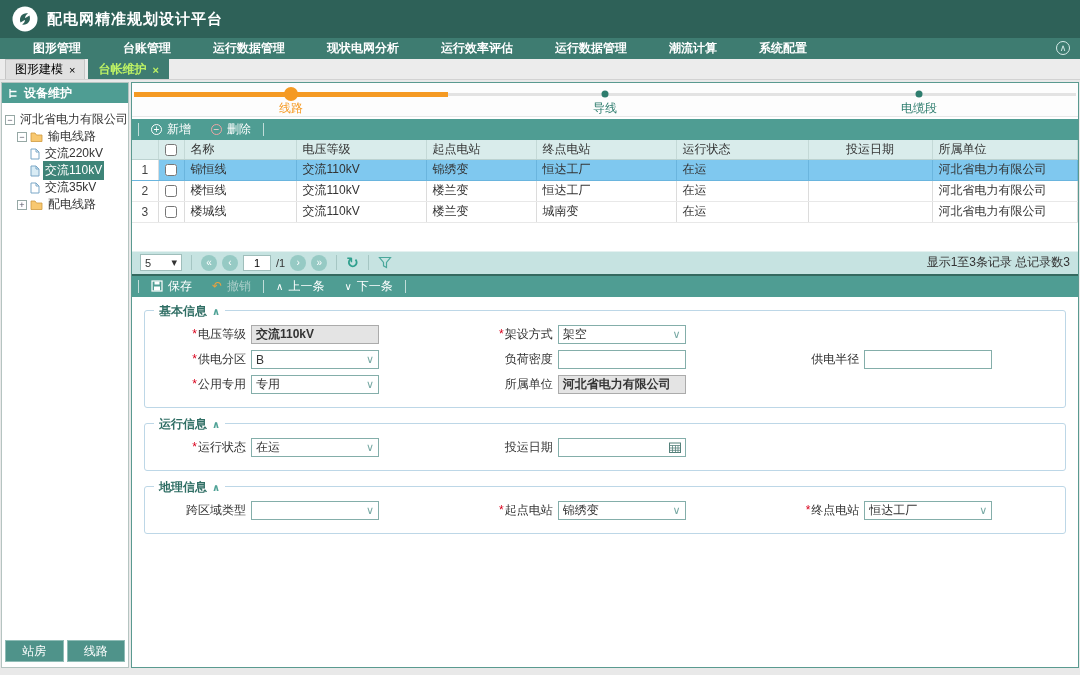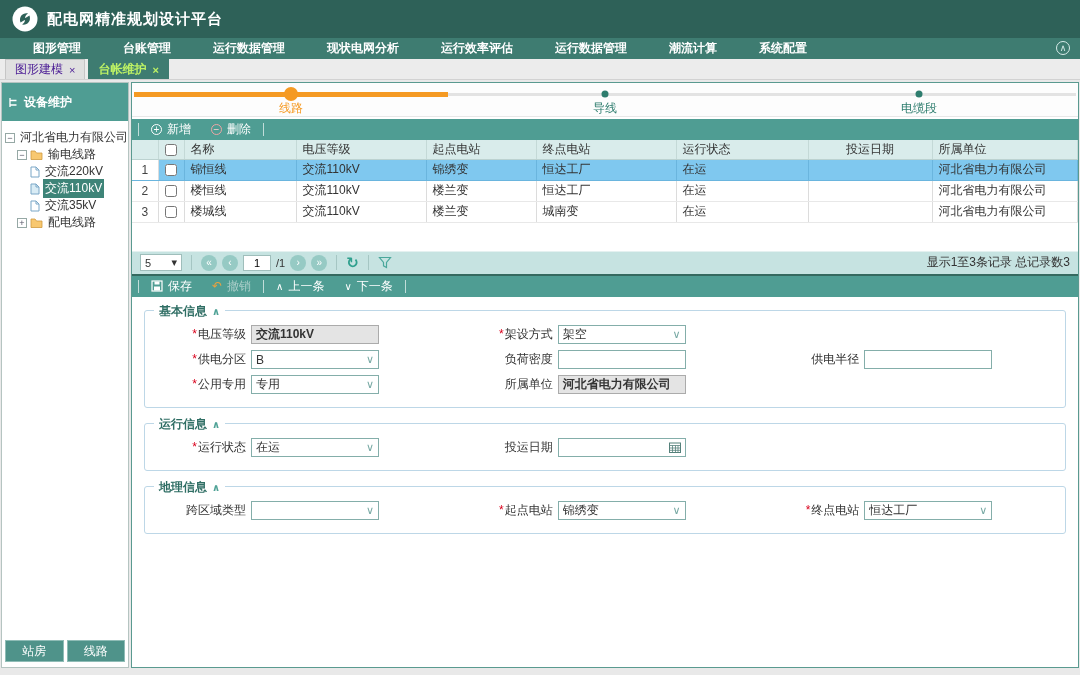--- a/index.html
+++ b/index.html
@@ -20,29 +20,29 @@
   
   .menubar { height:21px; background:#3e7c71; display:flex; align-items:center; padding:0 12px; position:relative; }
   .menu-item { color:#fff; font-weight:bold; font-size:12px; padding:0 21px; cursor:pointer; white-space:nowrap; }
   .menu-collapse { position:absolute; right:10px; top:3px; width:14px; height:14px; border:1px solid #d8ecea;
                    border-radius:50%; color:#d8ecea; font-size:9px; line-height:12px; text-align:center; }
 
   
   .tabbar { height:21px; background:#ececec; display:flex; align-items:flex-end; padding-left:5px; gap:3px;
             border-bottom:1px solid #d2d2d2; }
   .tab { height:20px; padding:0 9px; background:#e0e0e0; border:1px solid #c6c6c6; border-bottom:none;
-         color:#4c1d95; display:flex; align-items:center; gap:6px; font-size:12px; cursor:pointer; }
+         color:#000000; display:flex; align-items:center; gap:6px; font-size:12px; cursor:pointer; }
   .tab.active { background:#3e7c71; color:#bef264; border-color:#3e7c71; font-weight:bold; }
   .tab .close { font-size:11px; }
 
   
   .bodyrow { display:flex; gap:2px; padding:2px 1px 7px 1px; height:595px; }
 
   .sidebar { width:128px; background:#fff; border:1px solid #b5c4c1; display:flex; flex-direction:column; }
-  .side-header { height:38px; background:#4f9d93; color:#fff; display:flex; align-items:center; gap:5px;
+  .side-header { height:20px; background:#4f9d93; color:#fff; display:flex; align-items:center; gap:5px;
                  padding:0 6px; font-weight:bold; flex:0 0 auto; }
   .tree { flex:1; padding:8px 3px; overflow:hidden; }
   .tnode { display:flex; align-items:center; gap:3px; height:17px; white-space:nowrap; cursor:pointer; }
   .lvl1 { padding-left:12px; } .lvl2 { padding-left:25px; }
   .expander { width:10px; height:10px; border:1px solid #96a8a5; background:#fff; font-size:9px; line-height:8px;
               text-align:center; color:#556; flex:0 0 auto; }
   .tlabel { padding:1px 2px; }
   .tnode.selected .tlabel { background:#3e8478; color:#fff; }
   .side-buttons { display:flex; gap:3px; padding:4px 3px 5px 3px; }
   .side-btn { flex:1; height:22px; background:#4f938a; border:1px solid #8fbcb6; color:#fff; font-size:12px;

